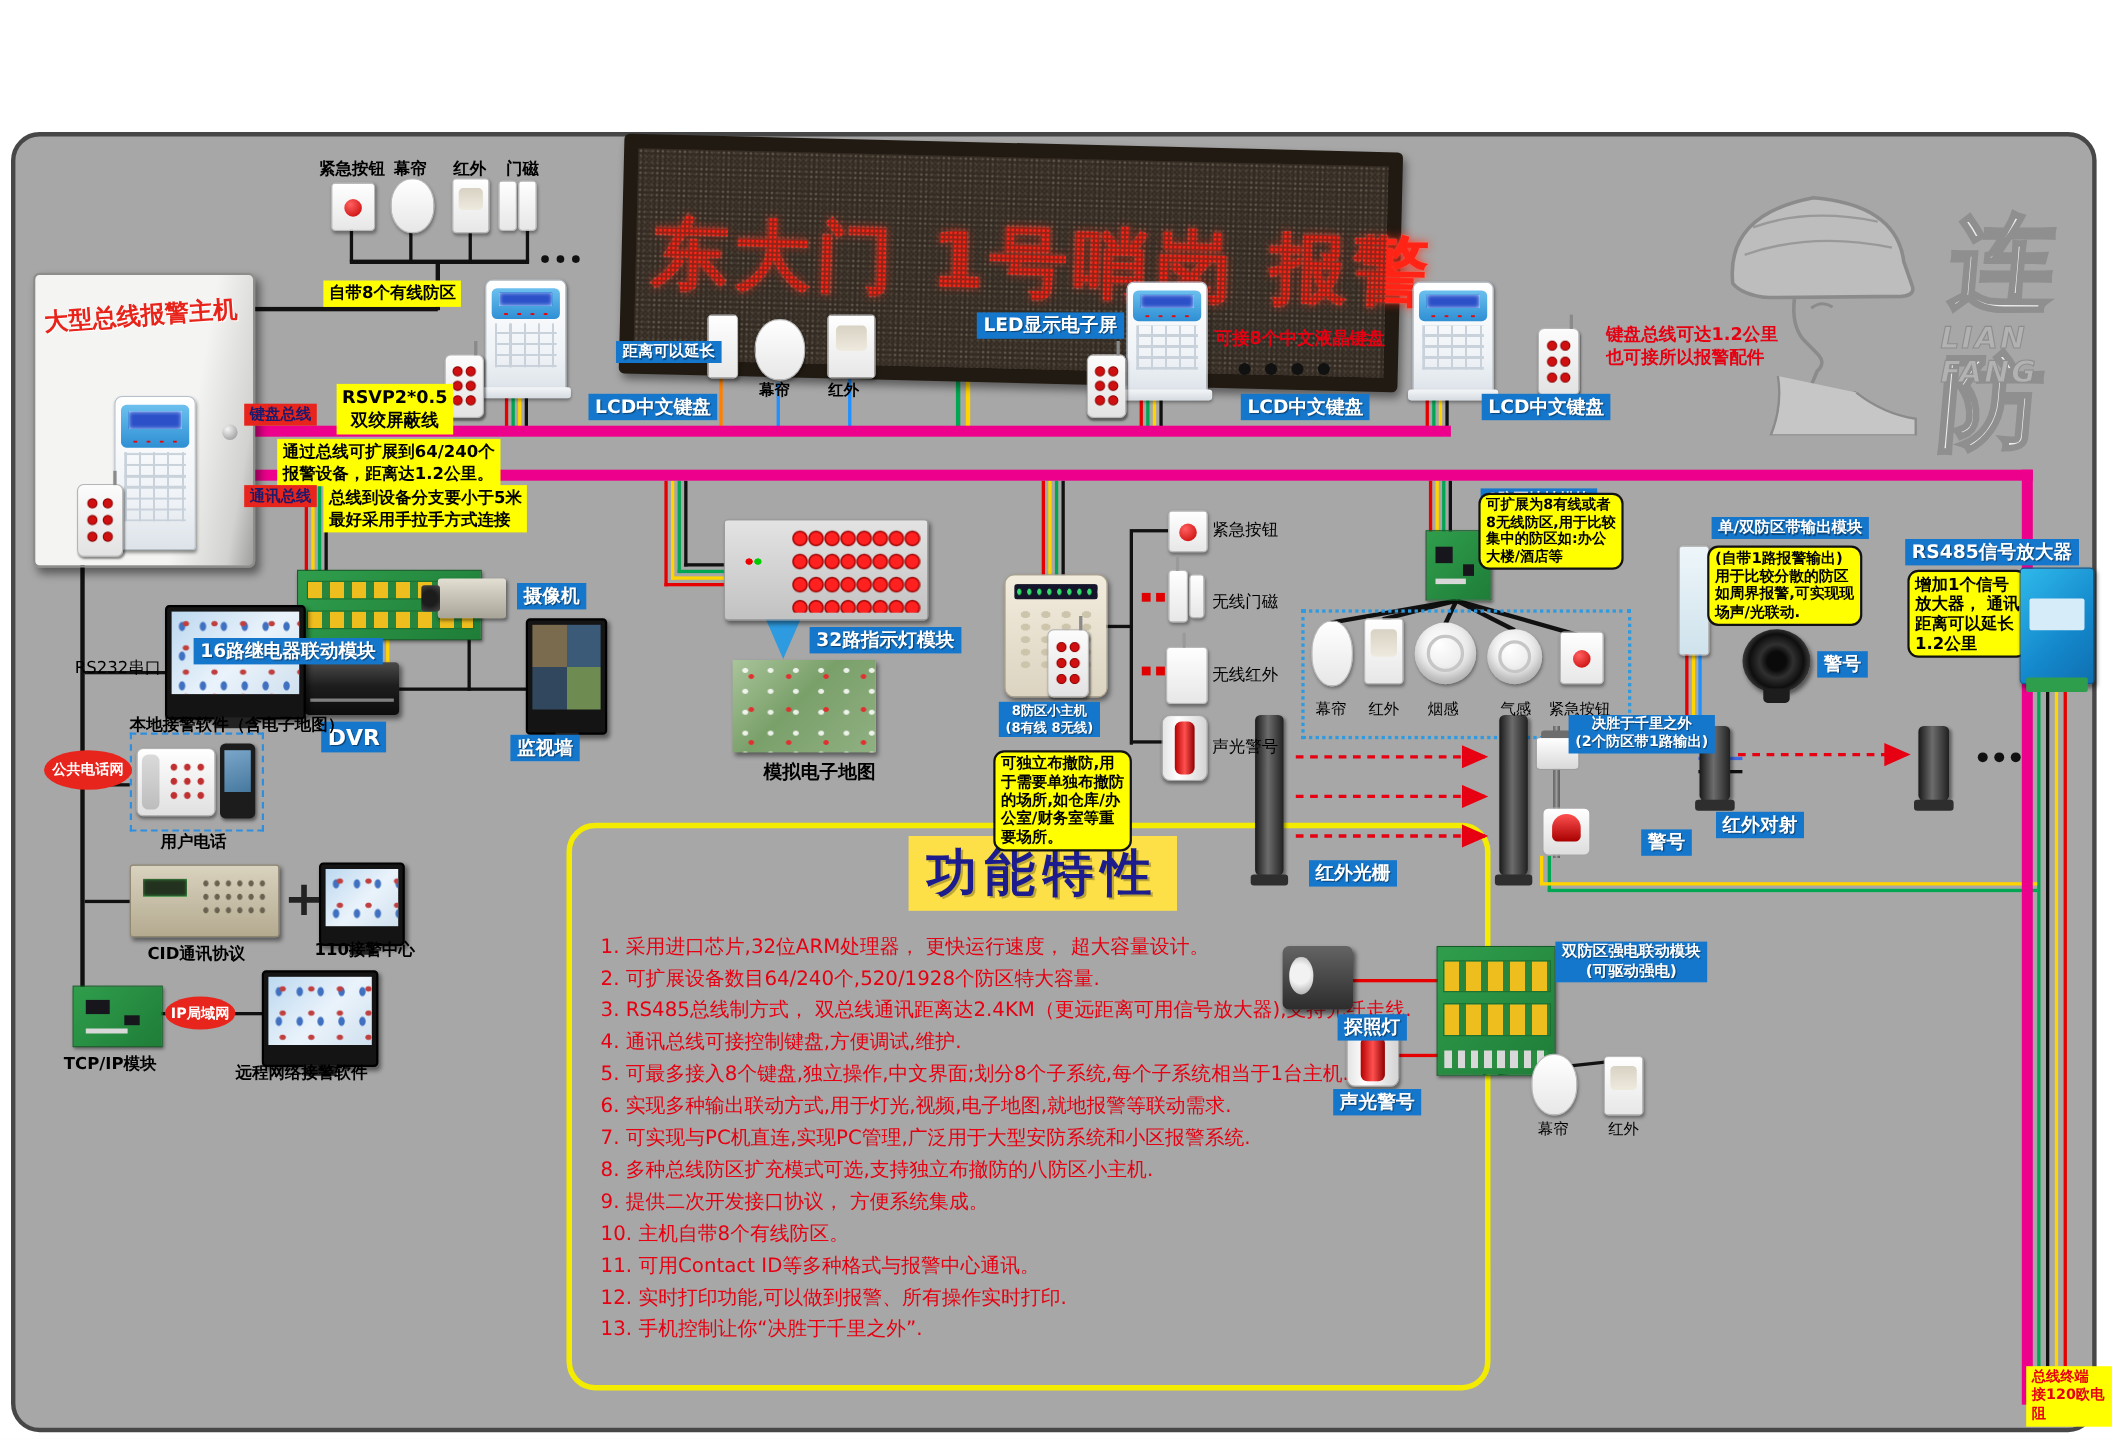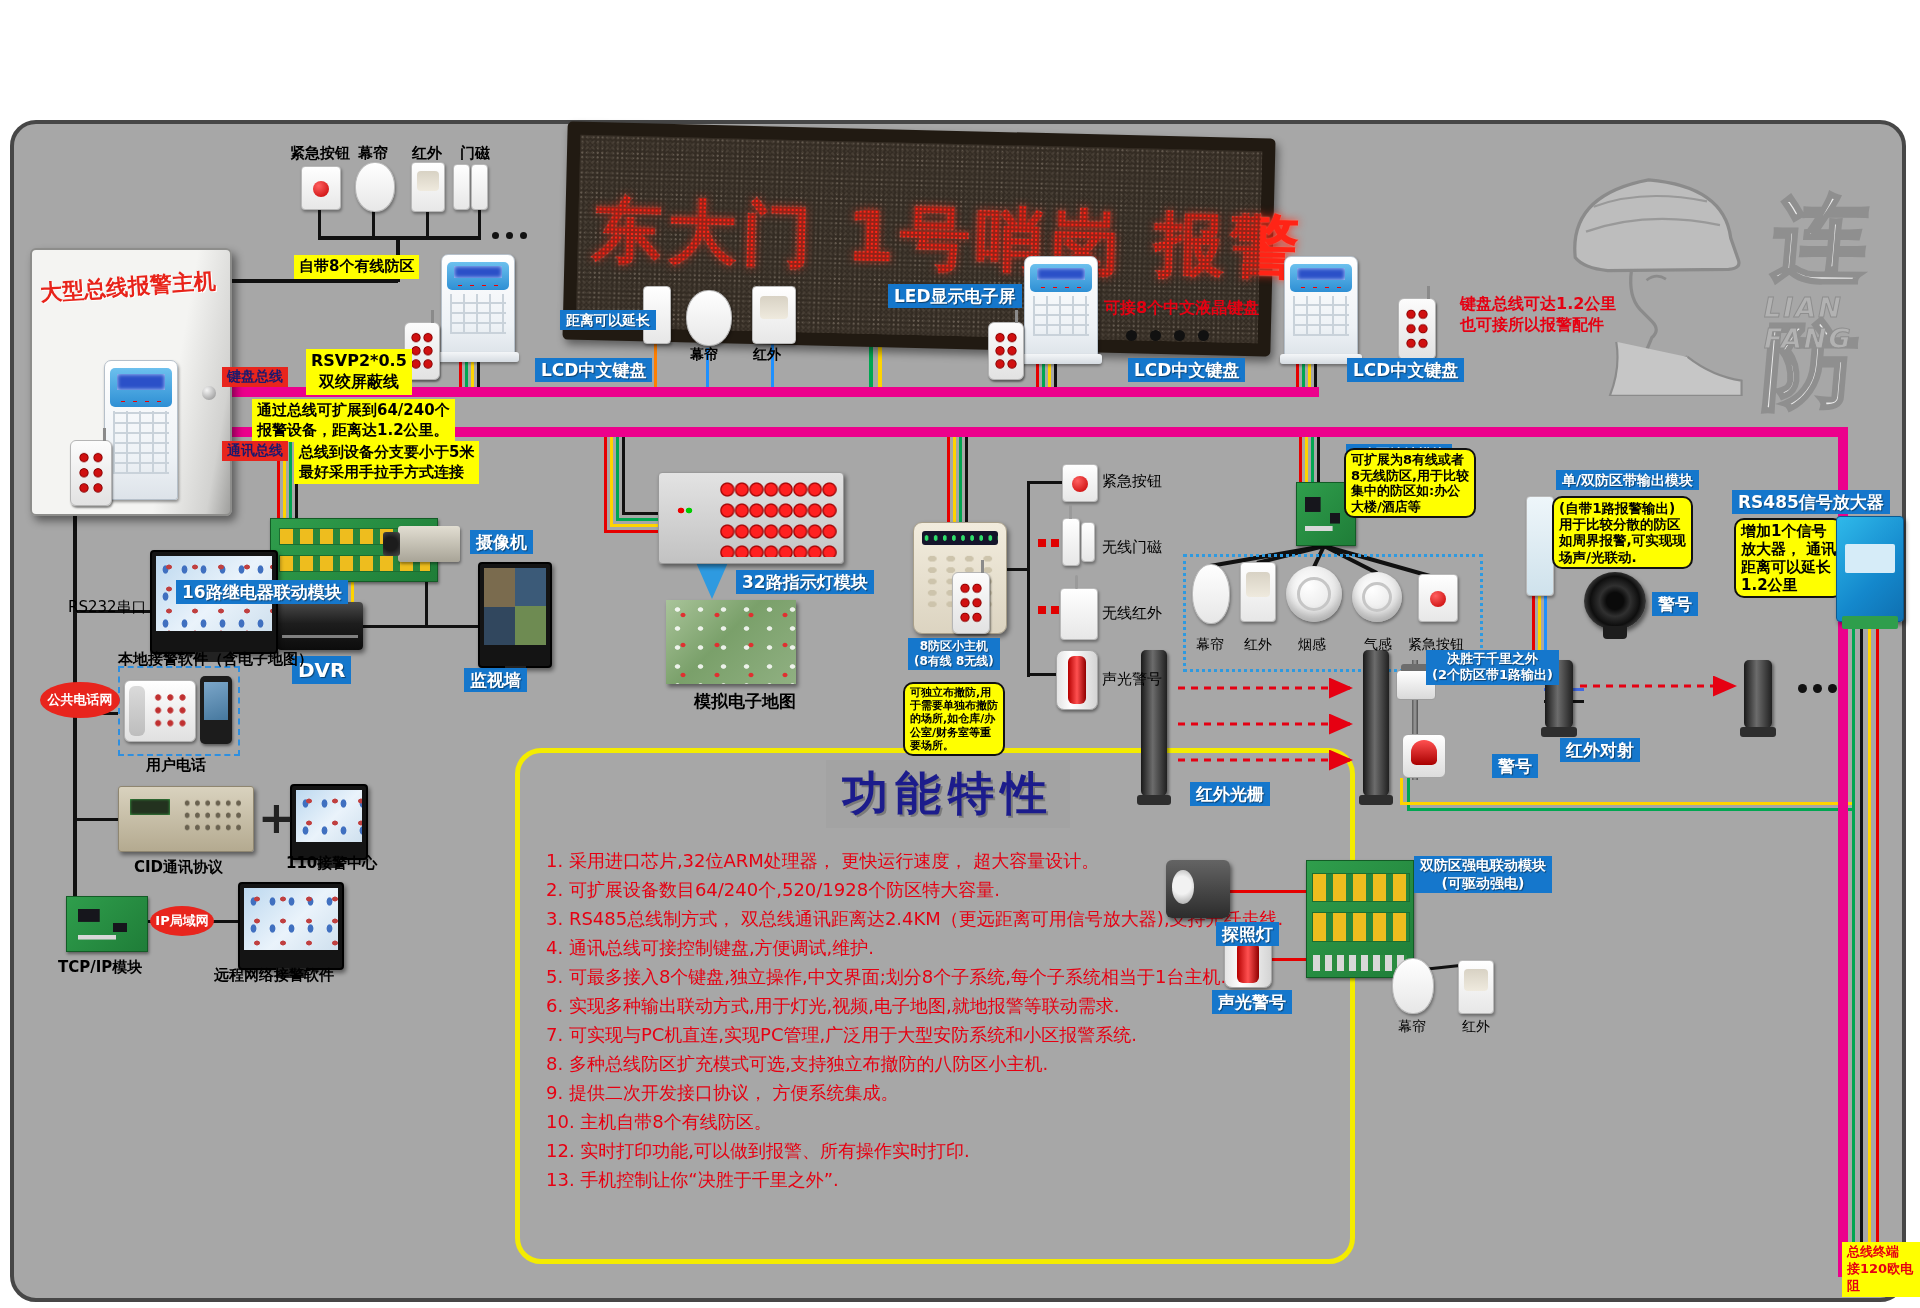--- a/index.html
+++ b/index.html
@@ -86,21 +86,21 @@
   .cabinet{left:30px;top:248px;width:198px;height:264px;background:linear-gradient(100deg,#f4f4f2 68%,#d2d2d0 90%,#9f9f9d);border:2px solid #8d8d8b;border-radius:6px;box-shadow:4px 5px 8px rgba(0,0,0,.45);z-index:4}
   .cab-title{position:absolute;left:8px;top:22px;width:180px;color:#e8231a;font-weight:bold;font-size:22px;white-space:nowrap;transform:rotate(-4deg);text-shadow:1px 1px 0 #fff}
   .lock{position:absolute;right:14px;top:136px;width:14px;height:14px;border-radius:50%;background:radial-gradient(circle at 35% 30%,#f5f5f5,#8a8a8a)}
   .pole{position:absolute;background:linear-gradient(90deg,#5a5a5a,#9c9c9c 50%,#4e4e4e);z-index:3}
   .flashunit{position:absolute;background:linear-gradient(180deg,#fff,#d9d9d9);border:1px solid #9d9d9d;border-radius:4px;z-index:4}
   .flashunit::after{content:"";position:absolute;left:10%;top:-7px;width:80%;height:7px;background:#6d6d6d;border-radius:3px 3px 0 0}
   .beacon{position:absolute;background:linear-gradient(180deg,#fff,#ddd);border:1px solid #a5a5a5;border-radius:6px;z-index:4}
   .beacon::before{content:"";position:absolute;left:18%;top:12%;width:64%;height:60%;background:linear-gradient(180deg,#ff5050,#a80000);border-radius:50% 50% 20% 20%}
   
   .featbox{left:515px;top:748px;width:830px;height:506px;border:5px solid #f4ec00;border-radius:26px;z-index:2}
-  .feattitle{left:826px;top:760px;width:244px;height:68px;background:#a3a3a3;color:#1c1c8c;font-size:46px;font-weight:bold;display:flex;align-items:center;justify-content:center;letter-spacing:7px;z-index:3;text-shadow:2px 2px 0 rgba(0,0,0,.25)}
+  .feattitle{left:826px;top:760px;width:244px;height:68px;background:#fde047;color:#1c1c8c;font-size:46px;font-weight:bold;display:flex;align-items:center;justify-content:center;letter-spacing:7px;z-index:3;text-shadow:2px 2px 0 rgba(0,0,0,.25)}
   .featlist{left:546px;top:846px;width:796px;z-index:3}
   .feat-item{color:#e60012;font-size:18px;line-height:29px;white-space:nowrap;font-weight:500}
   
   .logo-cn{left:1768px;top:176px;width:150px;font-size:94px;font-weight:bold;color:#ececec;-webkit-text-stroke:3px #8f8f8f;transform:skewX(-5deg);z-index:3;letter-spacing:2px}
   .logo-en{left:1764px;top:292px;width:160px;font-size:27px;font-weight:bold;font-style:italic;color:#b2b2b2;-webkit-text-stroke:1px #8e8e8e;letter-spacing:2px;z-index:3}
 </style>
 </head>
 <body>
 
 <div id="stage">
@@ -112,20 +112,21 @@
       <div class="feat-item">1. 采用进口芯片,32位ARM处理器， 更快运行速度， 超大容量设计。</div>
       <div class="feat-item">2. 可扩展设备数目64/240个,520/1928个防区特大容量.</div>
       <div class="feat-item">3. RS485总线制方式， 双总线通讯距离达2.4KM（更远距离可用信号放大器),支持光纤走线.</div>
       <div class="feat-item">4. 通讯总线可接控制键盘,方便调试,维护.</div>
       <div class="feat-item">5. 可最多接入8个键盘,独立操作,中文界面;划分8个子系统,每个子系统相当于1台主机.</div>
       <div class="feat-item">6. 实现多种输出联动方式,用于灯光,视频,电子地图,就地报警等联动需求.</div>
       <div class="feat-item">7. 可实现与PC机直连,实现PC管理,广泛用于大型安防系统和小区报警系统.</div>
       <div class="feat-item">8. 多种总线防区扩充模式可选,支持独立布撤防的八防区小主机.</div>
       <div class="feat-item">9. 提供二次开发接口协议， 方便系统集成。</div>
       <div class="feat-item">10. 主机自带8个有线防区。</div>
+      <div class="feat-item">11. 可用Contact ID等多种格式与报警中心通讯。</div>
       <div class="feat-item">12. 实时打印功能,可以做到报警、所有操作实时打印.</div>
       <div class="feat-item">13. 手机控制让你“决胜于千里之外”.</div>
     </div>
 
   <svg class="abs" width="1920" height="1308" style="left:0;top:0;z-index:3;pointer-events:none">
     <defs>
       <marker id="arrR" markerWidth="9" markerHeight="8" refX="7" refY="3.5" orient="auto">
           <path d="M0,0 L8,3.5 L0,7 Z" fill="#e60012"></path>
         </marker>
       <marker id="arrB" markerWidth="9" markerHeight="8" refX="7" refY="3.5" orient="auto">
@@ -396,21 +397,21 @@
   <div class="map" style="left:666px;top:600px;width:130px;height:84px"></div>
   <div class="abs blk" style="left:694px;top:690px;font-size:17px">模拟电子地图</div>
 
   <div class="minihost" style="left:913px;top:522px;width:92px;height:110px">
     <div class="mh-disp"></div>
       <div class="mh-keys"></div>
   </div>
   <div class="remote" style="left:952px;top:572px;width:36px;height:60px"></div>
   <div class="abs bluelab ml" style="left:908px;top:638px;font-size:12px">8防区小主机
 (8有线 8无线)</div>
-  <div class="abs note bd" style="left:903px;top:682px;font-size:11px">可独立布撤防,用
+  <div class="abs note bd" style="left:903px;top:682px;font-size:14px">可独立布撤防,用
 于需要单独布撤防
 的场所,如仓库/办
 公室/财务室等重
 要场所。</div>
 
   <div class="whitebox btnred" style="left:1062px;top:464px;width:34px;height:36px"></div>
   <div class="abs blk" style="left:1102px;top:472px;font-weight:normal">紧急按钮</div>
   <div class="whitebox ant" style="left:1062px;top:518px;width:16px;height:46px"></div>
   <div class="whitebox" style="left:1081px;top:522px;width:12px;height:38px"></div>
   <div class="abs blk" style="left:1102px;top:538px;font-weight:normal">无线门磁</div>

